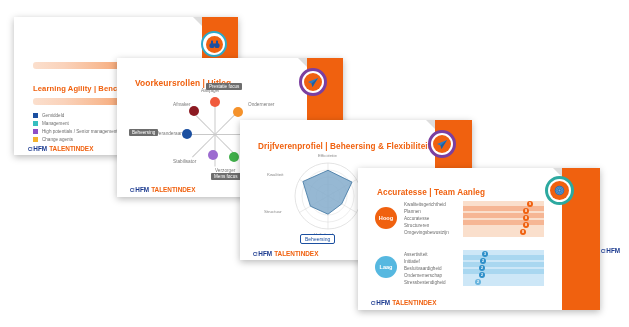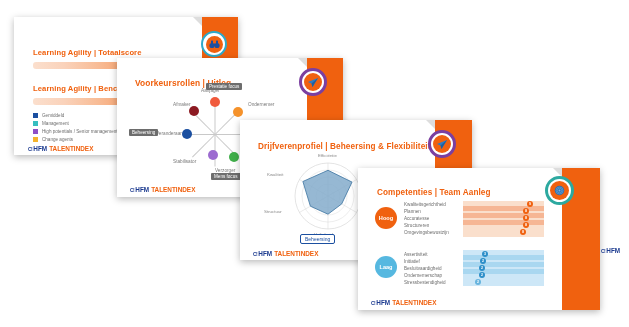--- a/index.html
+++ b/index.html
@@ -113,21 +113,20 @@
 
 <div class="stage">
 
   <div class="card" style="left:14px;top:17px;width:224px;height:138px;">
     <div class="inner"></div>
     <div class="orangeblock" style="right:0;top:0;width:36px;height:138px;"></div>
     <div style="position:absolute;right:36px;top:0;width:0;height:0;border-top:9px solid #dddddd;border-left:9px solid transparent;"></div>
 
     <div class="whitepanel" style="left:10px;top:9px;width:170px;height:113px;border:none;"></div>
 
-    <div class="ctitle" style="left:19px;top:31px;font-size:7.6px;">Learning Agility | Totaalscore</div>
 
     <div class="bar" style="left:19px;top:45px;width:144px;"></div>
     <div class="barmark" style="left:146px;top:43px;height:11px;"></div>
 
     <div class="ctitle" style="left:19px;top:67px;font-size:7.6px;">Learning Agility | Benchmark</div>
 
     <div class="bar" style="left:19px;top:81px;width:144px;"></div>
     <div class="barmark" style="left:141px;top:79px;height:11px;"></div>
 
     <div class="legendrow" style="left:19px;top:96px;">
@@ -279,21 +278,21 @@
     </div>
   </div>
 
   <div class="card" style="left:358px;top:168px;width:242px;height:142px;">
     <div class="inner"></div>
     <div class="orangeblock" style="right:0;top:0;width:38px;height:142px;"></div>
     <div style="position:absolute;right:38px;top:0;width:0;height:0;border-top:9px solid #dddddd;border-left:9px solid transparent;"></div>
 
     <div class="whitepanel" style="left:9px;top:9px;width:186px;height:117px;border:none;"></div>
 
-    <div class="ctitle" style="left:19px;top:20px;font-size:8.2px;">Competenties | Team Aanleg</div>
+    <div class="ctitle" style="left:19px;top:20px;font-size:8.2px;">Accuratesse | Team Aanleg</div>
 
     <div class="grpcircle" style="left:17px;top:39px;width:22px;height:22px;background:#F0610F;font-size:5.6px;">Hoog</div>
 
     <div class="cmpband" style="left:105px;top:33px;width:81px;height:36px;background:#FADFCC;"></div>
     <div class="cmpcell" style="left:105px;top:38px;width:81px;height:5px;background:#F6B694;"></div>
     <div class="cmpcell" style="left:105px;top:45px;width:81px;height:5px;background:#F6B694;"></div>
     <div class="cmpcell" style="left:105px;top:52px;width:81px;height:5px;background:#F6B694;"></div>
 
     <div class="cmpname" style="left:46px;top:34px;font-size:4.6px;">Kwaliteitsgerichtheid</div>
     <div class="cmpname" style="left:46px;top:41px;font-size:4.6px;">Plannen</div>

